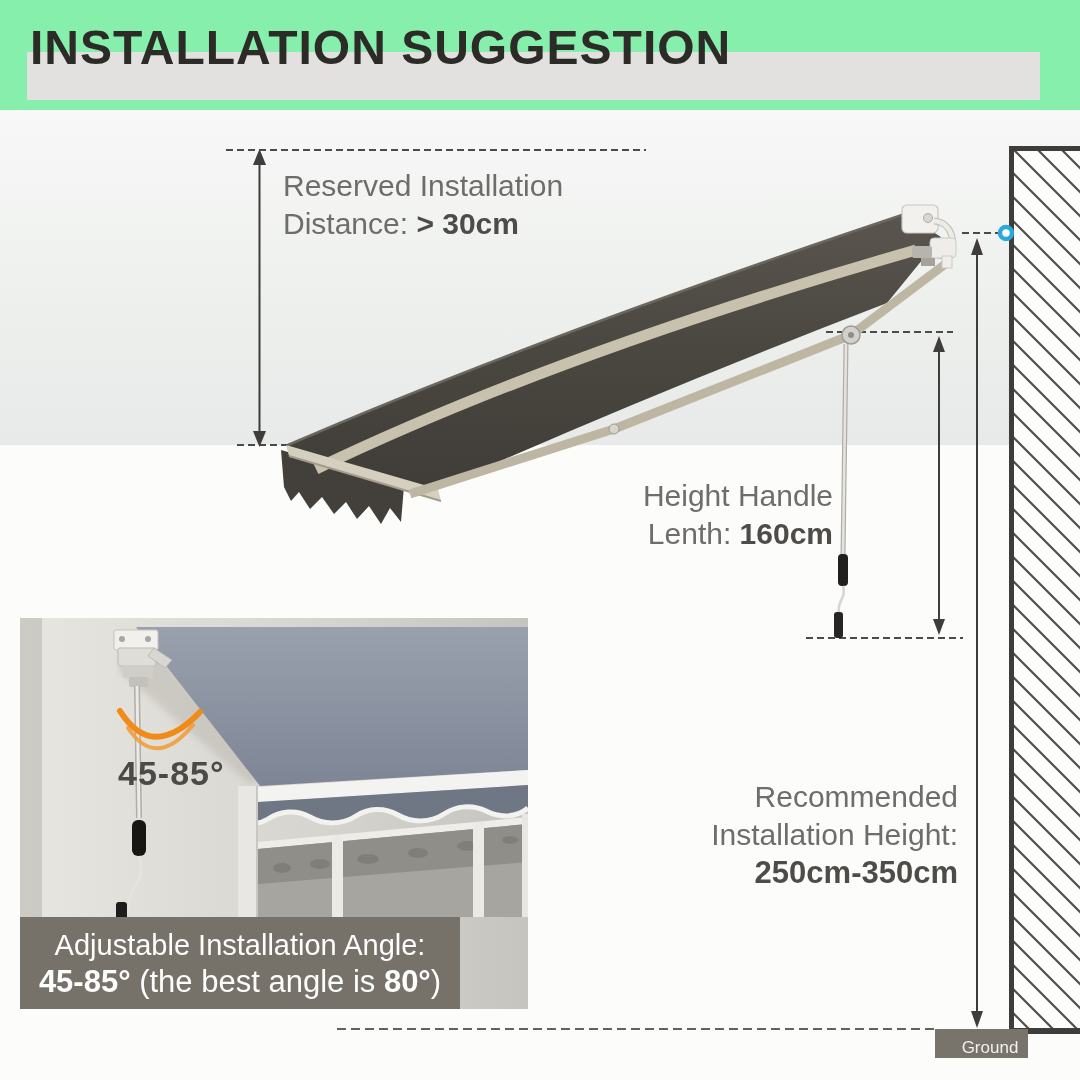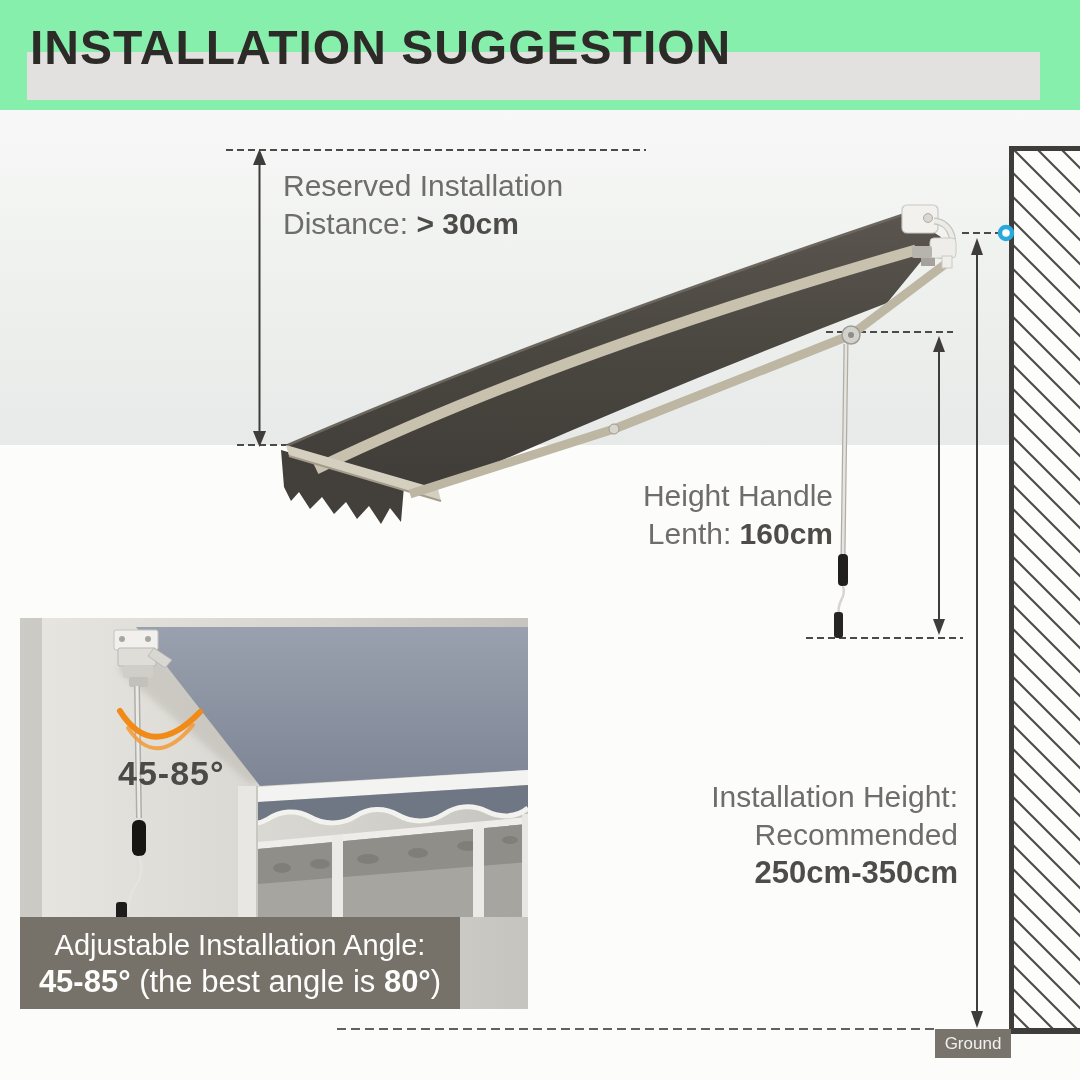--- a/index.html
+++ b/index.html
@@ -25,21 +25,21 @@
   .scene{position:absolute;left:0;top:0;}
   .note{position:absolute;font-size:30px;line-height:38px;color:var(--text_regular,#6f6d6a);}
   .note b{font-weight:700;color:var(--text_strong,#4e4c48);}
   .note.reserved{left:283px;top:167px;text-align:left;}
   .note.crank{right:247px;top:477px;text-align:right;}
   .note.height{right:122px;top:778px;text-align:right;}
   .note.height .big{font-size:31px;}
   .ground-box{
     position:absolute;left:935px;top:1029px;width:76px;height:29px;
     background:var(--ground_bg,#78736b);color:#f1f0ed;font-size:17px;
-    display:flex;align-items:center;justify-content:center;
+    display:flex;align-items:flex-end;justify-content:center;padding-left:17px;
   }
   .inset{
     position:absolute;left:20px;top:618px;width:508px;height:391px;overflow:hidden;
   }
   .inset svg{position:absolute;left:0;top:0;}
   .angle-badge{
     position:absolute;left:98px;top:136px;font-size:34px;font-weight:600;
     letter-spacing:1px;color:#4b4a47;
   }
   .caption{
@@ -150,22 +150,22 @@
     <div>Reserved Installation</div>
     <div><span>Distance: </span><b>&gt; 30cm</b></div>
   </div>
 
   <div class="note crank">
     <div>Height Handle</div>
     <div><span>Lenth: </span><b>160cm</b></div>
   </div>
 
   <div class="note height">
+    <div>Recommended</div>
     <div>Installation Height:</div>
-    <div>Recommended</div>
     <div class="big"><b>250cm-350cm</b></div>
   </div>
 
   <div class="ground-box">
     <span>Ground</span>
   </div>
 
   <div class="inset">
     <svg width="508" height="391" viewBox="0 0 508 391">
       <defs>

